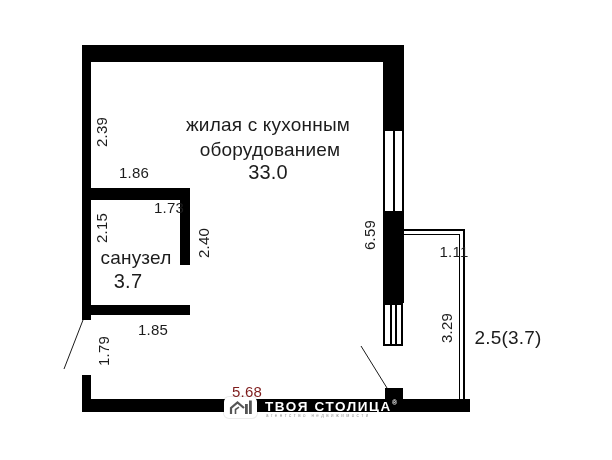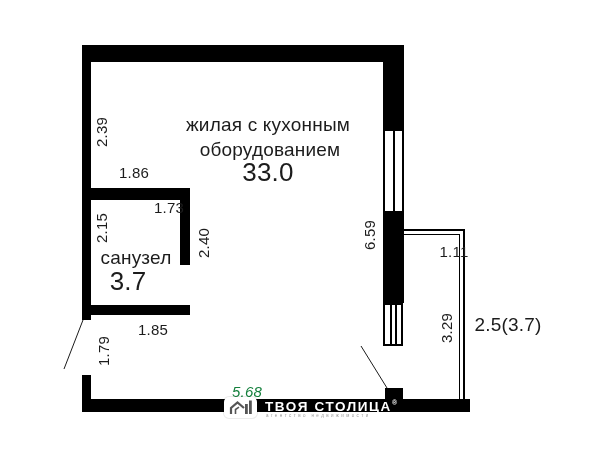--- a/index.html
+++ b/index.html
@@ -15,23 +15,23 @@
   .window{position:absolute;background:#ffffff;border:2px solid #000000;box-sizing:border-box;}
   .mullion{position:absolute;top:0;bottom:0;width:2px;background:#000000;}
   .rail{position:absolute;border-top:2px solid #000000;border-right:2px solid #000000;box-sizing:border-box;}
   .rail.inner{border-top-width:1px;border-right-width:1px;}
   .label{
     position:absolute;white-space:nowrap;color:#1c1c1c;
     transform:translate(-50%,-50%);line-height:1;letter-spacing:0.2px;
   }
   .label.v{transform:translate(-50%,-50%) rotate(-90deg);}
   .dim{font-size:15px;}
-  .dim.muted{color:#15803d;font-style:italic;}
+  .dim.muted{color:#7f1d1d;}
   .room{font-size:19px;}
-  .area{font-size:26px;}
+  .area{font-size:20px;}
   .svglayer{position:absolute;left:0;top:0;}
   .wm-box{
     position:absolute;left:224px;top:397px;width:33px;height:21px;
     background:#ffffff;border-radius:5px;
     display:flex;align-items:center;justify-content:center;
     box-shadow:0 0 0 1px rgba(0,0,0,0.08);
   }
   .wm-brand{
     position:absolute;left:265px;top:406px;transform:translateY(-50%);
     color:#ffffff;font-weight:bold;font-size:13.5px;letter-spacing:1.6px;
@@ -76,21 +76,21 @@
     <line x1="361" y1="346" x2="387" y2="388" stroke="#1c1c1c" stroke-width="1"></line>
   </svg>
 
   <span class="label room" style="left:268px;top:124px;">жилая с кухонным</span>
   <span class="label room" style="left:270px;top:149px;">оборудованием</span>
   <span class="label area" style="left:268px;top:172px;">33.0</span>
 
   <span class="label room" style="left:136px;top:257px;">санузел</span>
   <span class="label area" style="left:128px;top:281px;">3.7</span>
 
-  <span class="label area" style="left:508px;top:324px;font-size:19px;">2.5(3.7)</span>
+  <span class="label area" style="left:508px;top:337px;font-size:19px;">2.5(3.7)</span>
 
   <span class="label dim v" style="left:101px;top:132px;">2.39</span>
   <span class="label dim" style="left:134px;top:172px;">1.86</span>
   <span class="label dim" style="left:136px;top:207px;margin-left:33px;">1.73</span>
   <span class="label dim v" style="left:101px;top:228px;">2.15</span>
   <span class="label dim v" style="left:203px;top:243px;">2.40</span>
   <span class="label dim" style="left:153px;top:329px;">1.85</span>
   <span class="label dim v" style="left:103px;top:351px;">1.79</span>
   <span class="label dim muted" style="left:247px;top:391px;">5.68</span>
   <span class="label dim v" style="left:369px;top:235px;">6.59</span>

